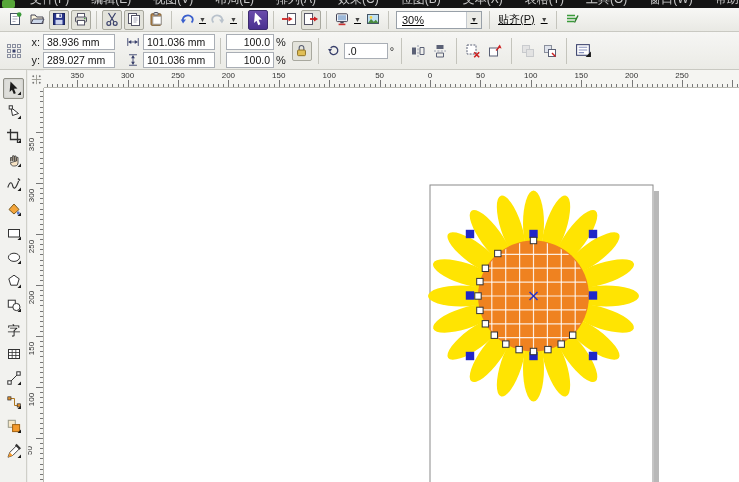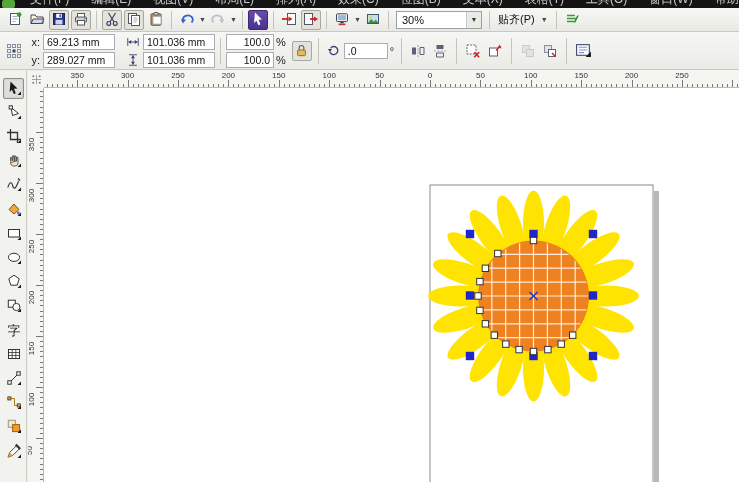--- a/index.html
+++ b/index.html
@@ -9,21 +9,21 @@
 
   
   .menubar { position:absolute; left:0; top:0; width:739px; height:8px; background:#141414; overflow:hidden; }
   .menubar .logo { position:absolute; left:2px; top:0; width:13px; height:8px; background:#57a639; border-radius:2px; }
   .menu-items { position:absolute; left:30px; top:-9px; display:flex; gap:22px; color:#c9c9c9; font-size:12px; white-space:nowrap; }
   .menu-items span { display:inline-block; }
 
   
   .toolbar { position:absolute; left:0; top:8px; width:739px; height:24px;
     background:linear-gradient(#f7f7f5,#e9e9e4); border-bottom:1px solid #c9c9c2;
-    display:flex; align-items:center; padding-left:4px; }
+    display:flex; align-items:center; padding-left:4px;text-decoration:underline; }
   .tbtn { width:20px; height:20px; display:flex; align-items:center; justify-content:center;
     border:1px solid transparent; border-radius:2px; margin:0 1px; flex:none; }
   .tbtn.boxed { border:1px solid #a8a89e; background:linear-gradient(#ececе6,#dcdcd4); background:linear-gradient(#ececr6,#dcdcd4); background:#e3e3db; }
   .tbtn.purple { background:linear-gradient(#6a4bac,#4a3190); border:1px solid #3c2a6e; }
   .drop { width:9px; height:20px; display:flex; align-items:center; justify-content:center;
     color:#444; font-size:7px; flex:none; }
   .tsep { width:1px; height:18px; background:#c4c4bc; margin:0 4px; flex:none; }
   .combo { display:flex; align-items:center; width:86px; height:18px; background:#fff;
     border:1px solid #98a0a8; margin:0 3px; flex:none; }
   .combo .cval { flex:1; padding-left:5px; font-size:11px; color:#111; }
@@ -228,21 +228,21 @@
             <rect x="6.5" y="11.5" width="3" height="3"></rect>
             <rect x="11.5" y="11.5" width="3" height="3"></rect>
         </g>
         <rect x="6.5" y="6.5" width="3" height="3" fill="#39406b"></rect>
       </svg>
     </span>
     <div class="pgroup" style="margin-left:2px;">
       <div class="prow">
         <span class="plabel">x:</span>
         <div class="pfield">
-            <span>69.213 mm</span>
+            <span>38.936 mm</span>
           </div>
       </div>
       <div class="prow">
         <span class="plabel">y:</span>
         <div class="pfield">
             <span>289.027 mm</span>
           </div>
       </div>
     </div>
     <div class="pgroup" style="margin-left:8px;">

